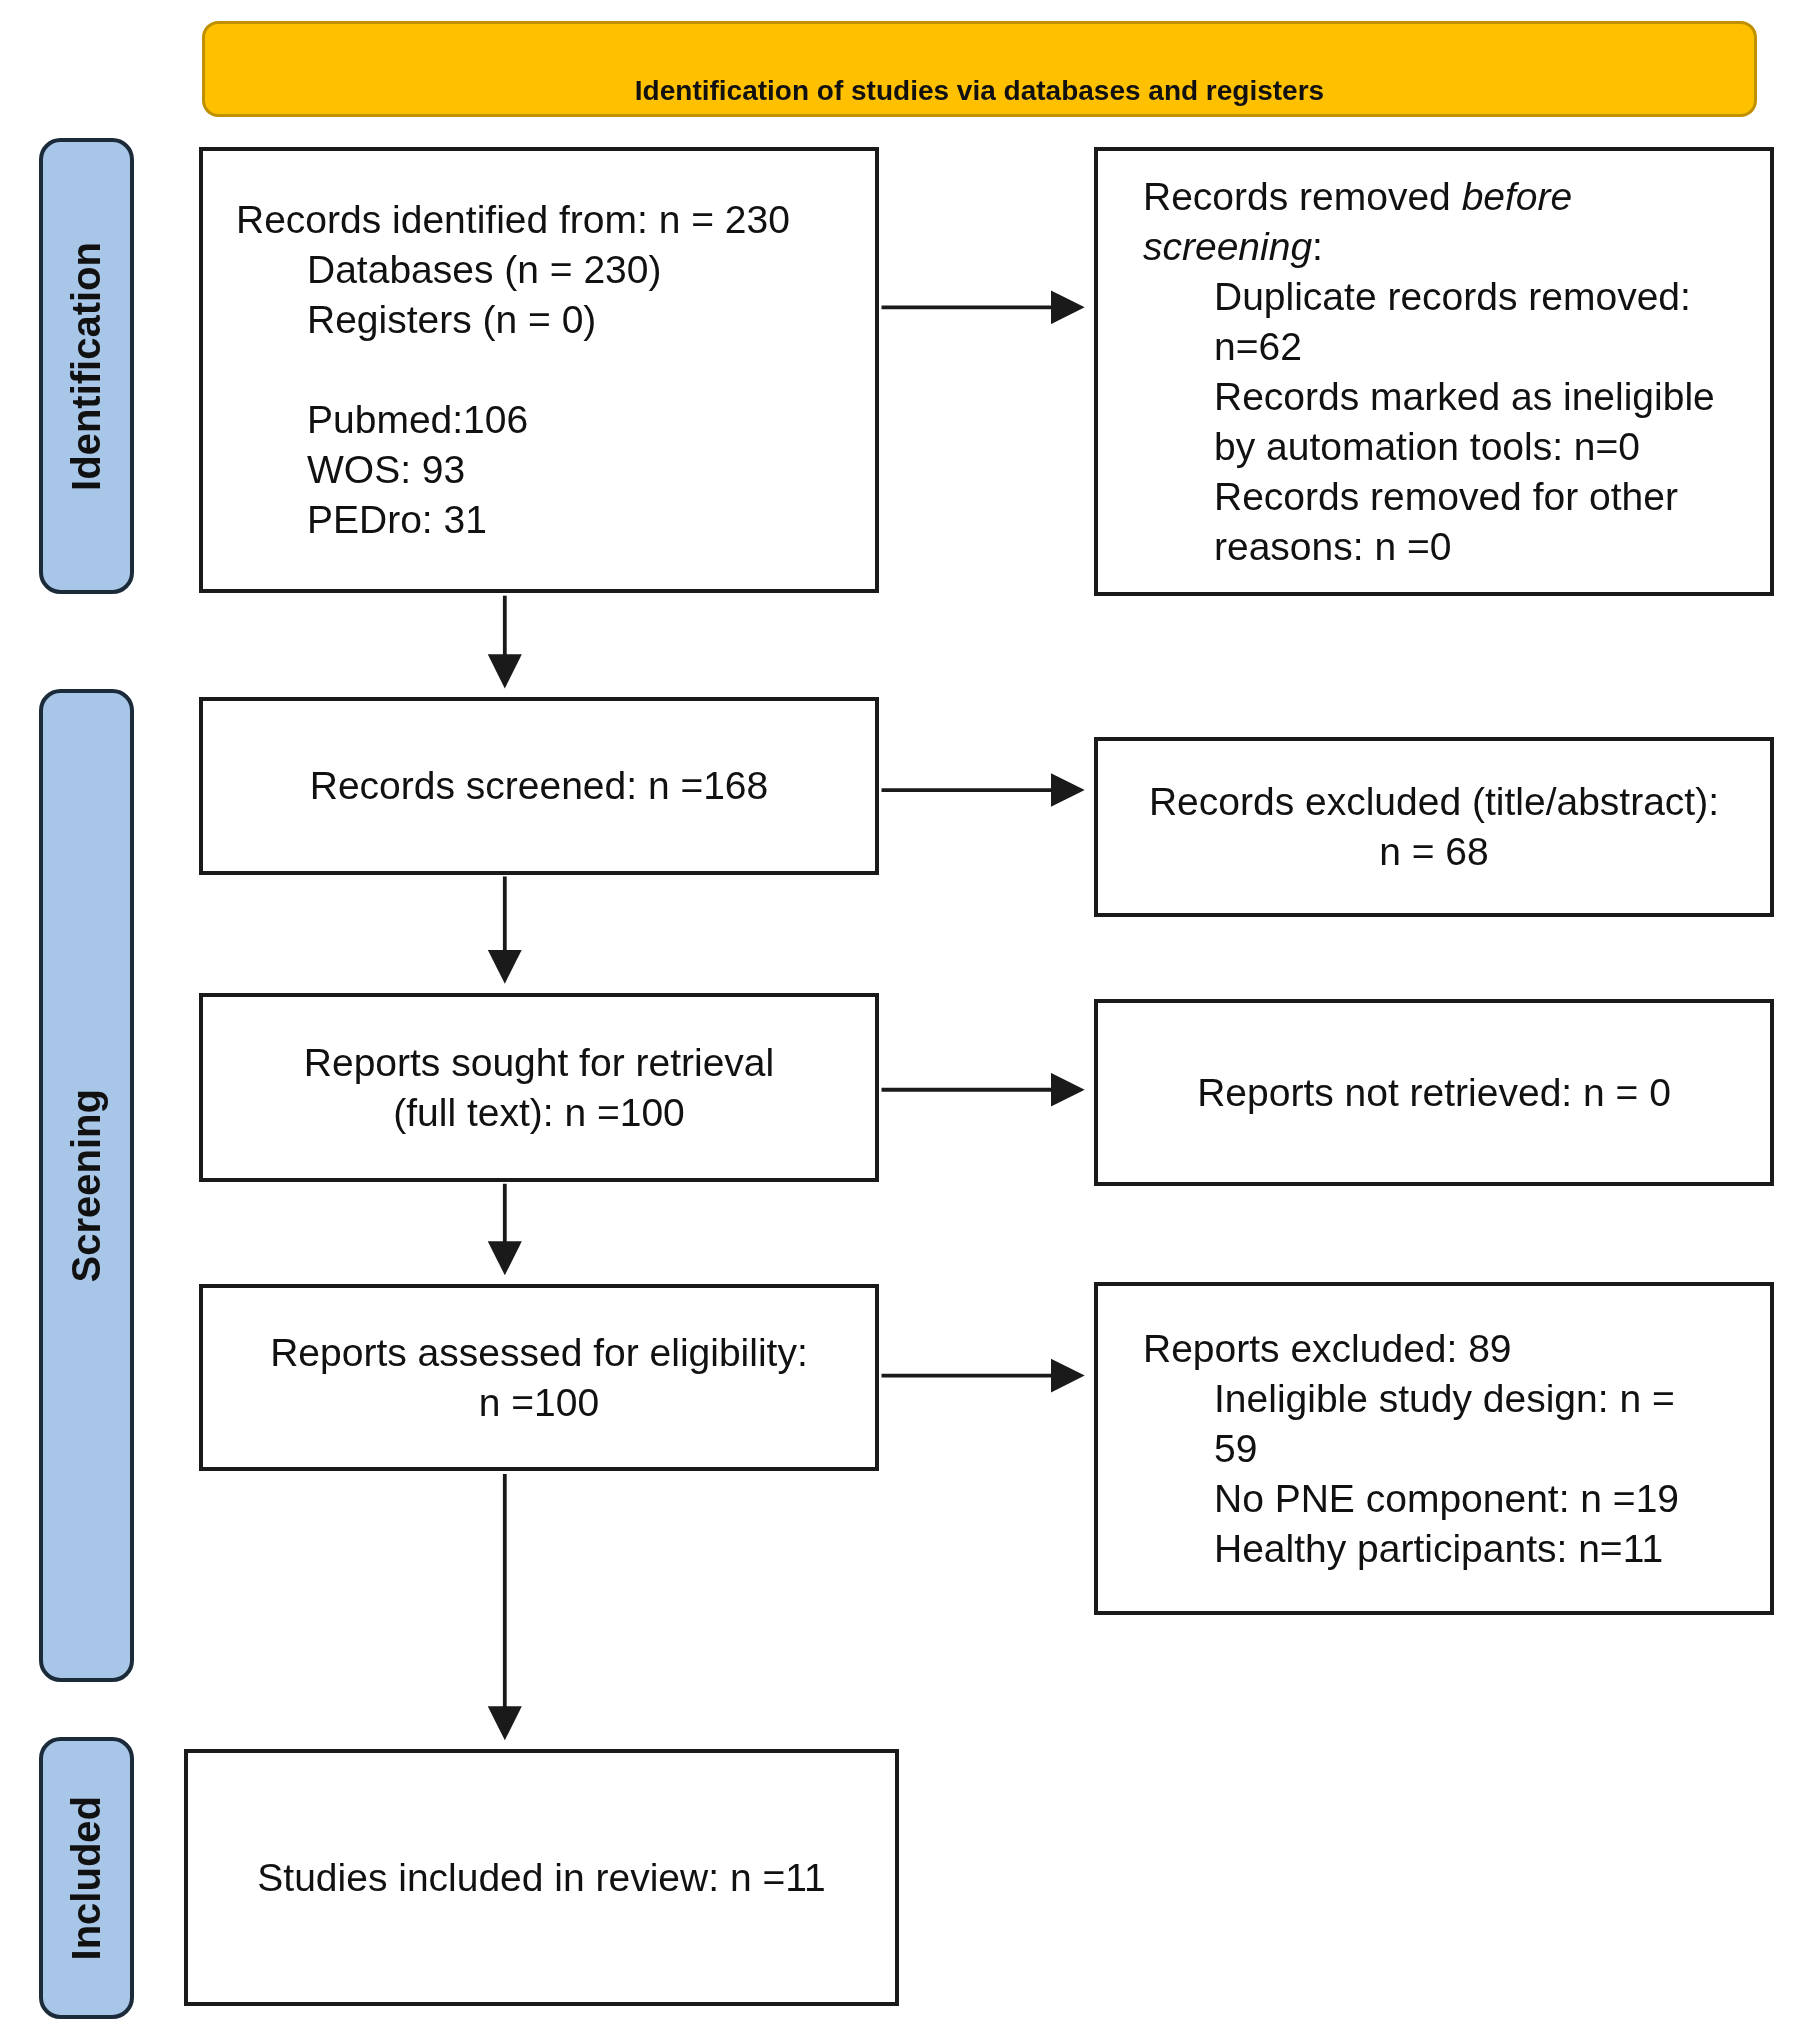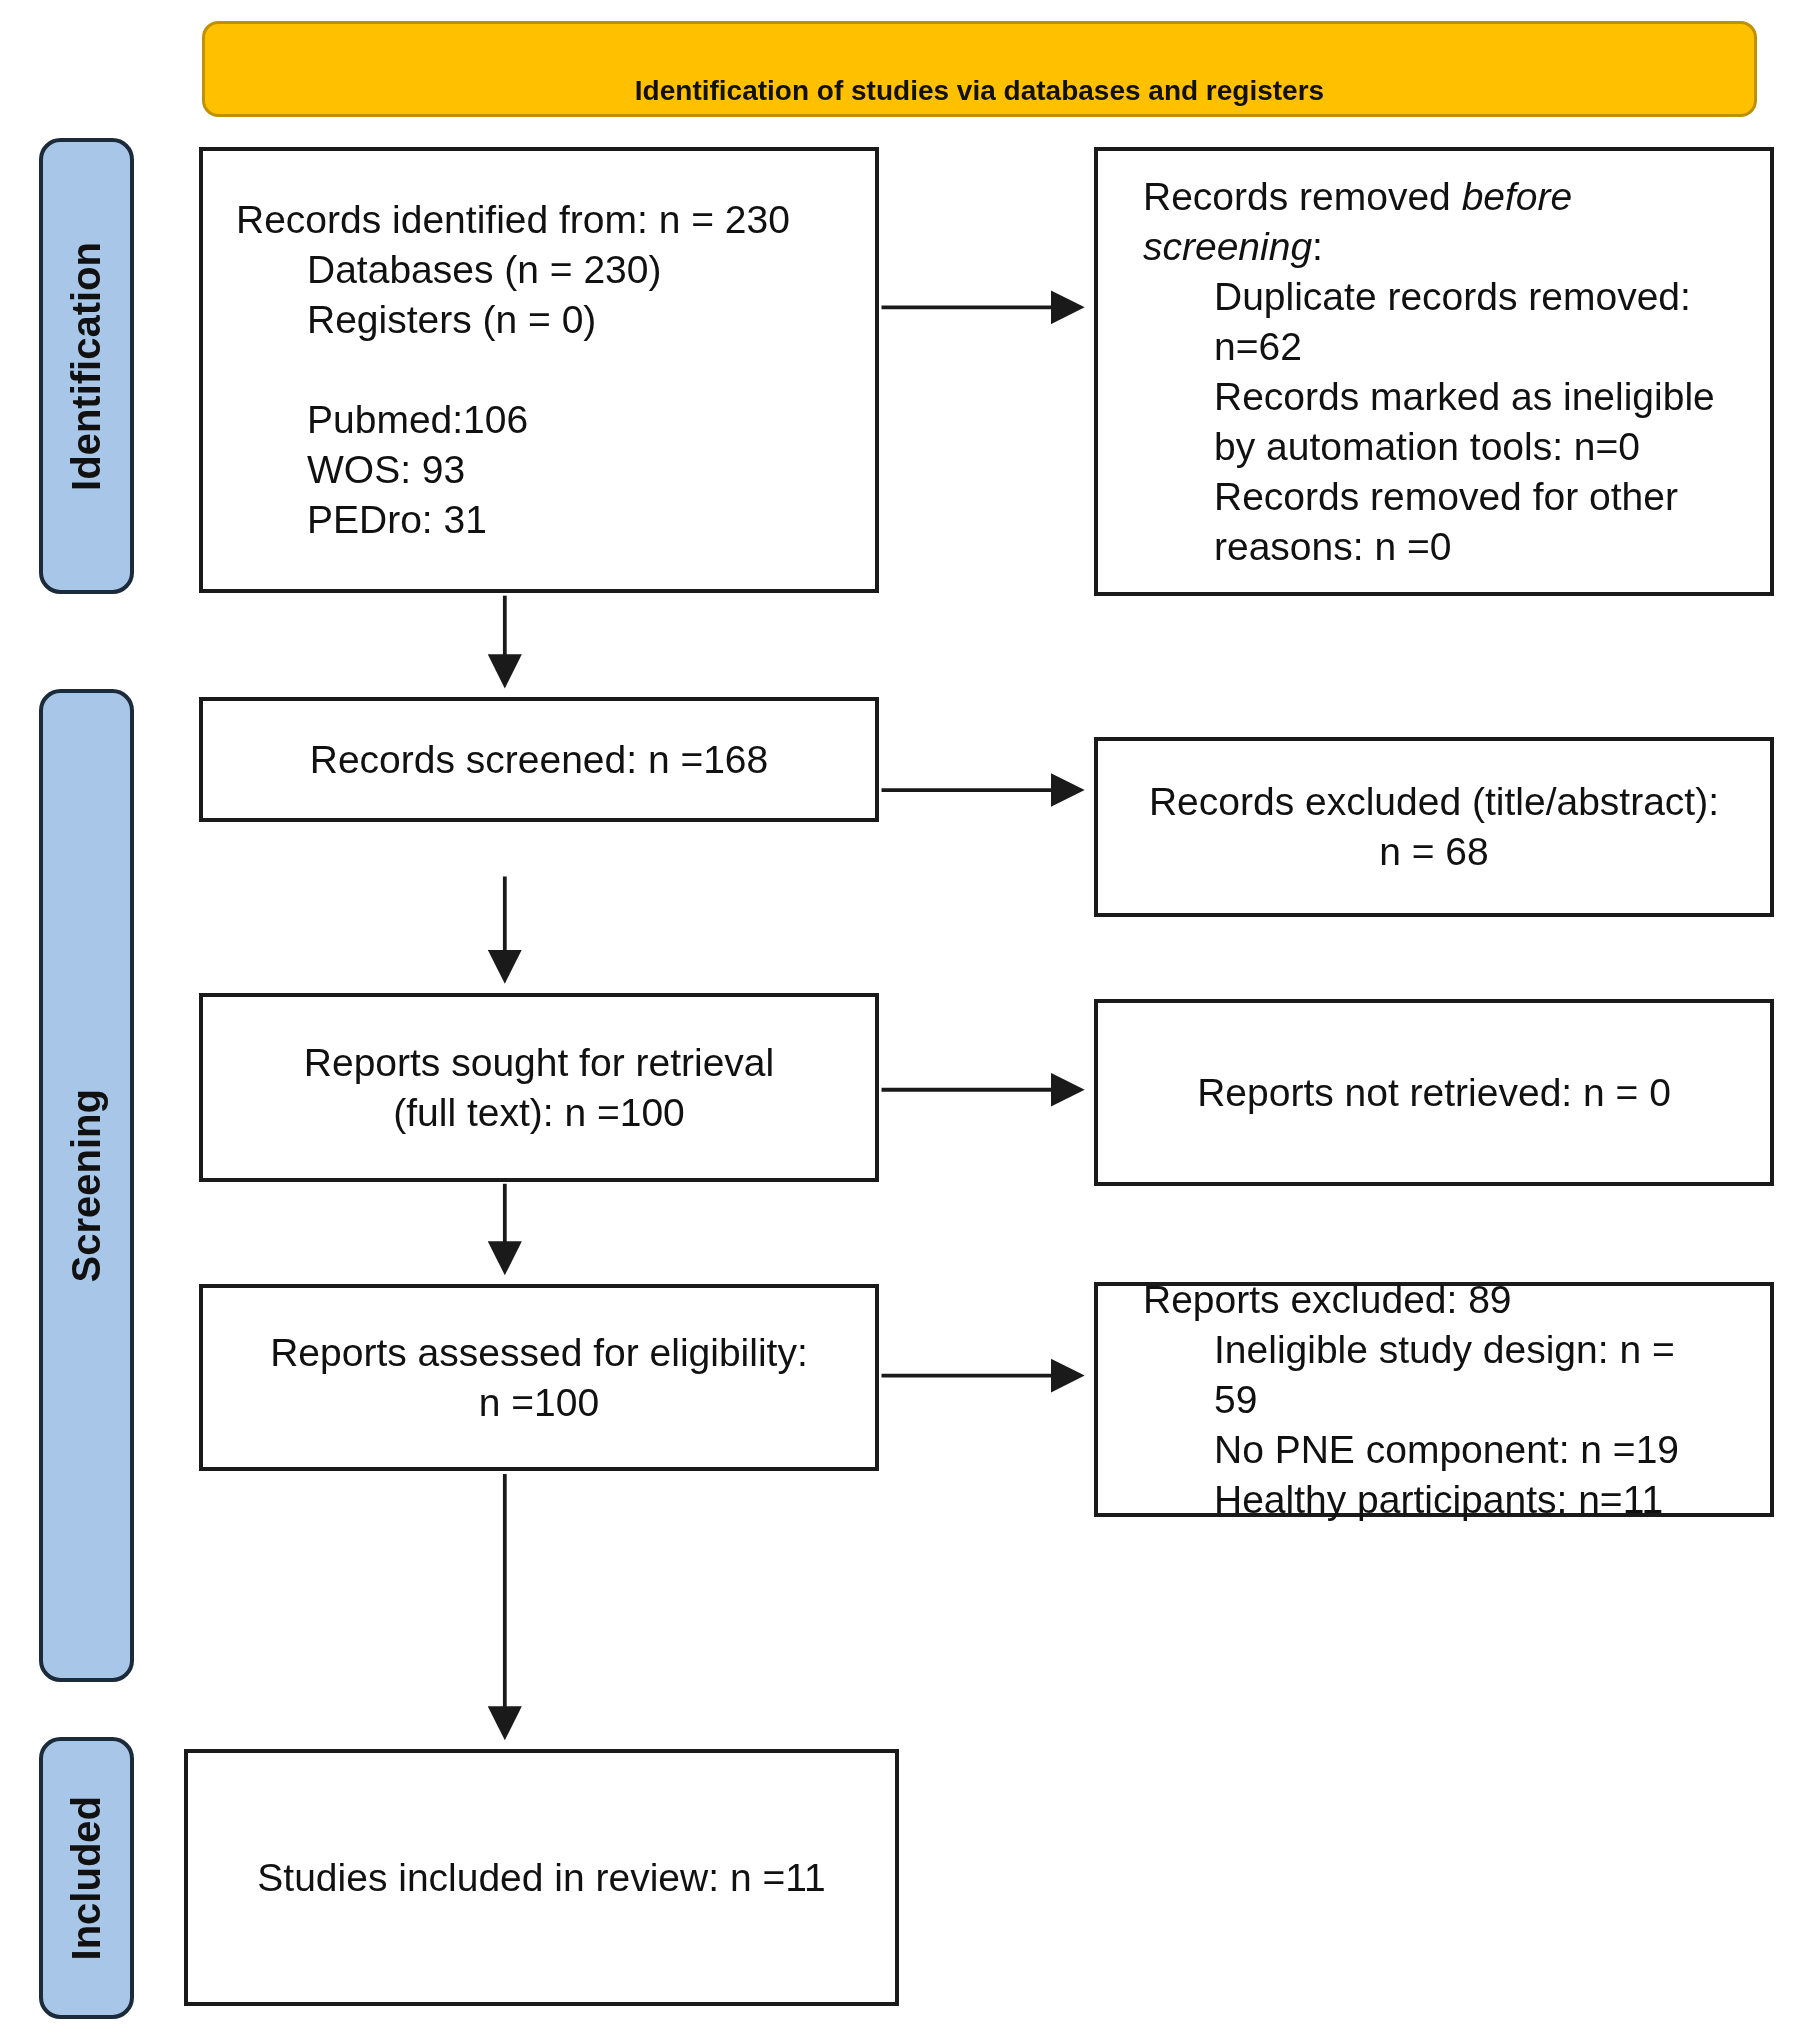--- a/index.html
+++ b/index.html
@@ -98,41 +98,41 @@
     <div class="line">Records removed <i>before</i></div>
     <div class="line"><i>screening</i>:</div>
     <div class="line indent">Duplicate records removed:</div>
     <div class="line indent">n=62</div>
     <div class="line indent">Records marked as ineligible</div>
     <div class="line indent">by automation tools: n=0</div>
     <div class="line indent">Records removed for other</div>
     <div class="line indent">reasons: n =0</div>
   </div>
 
-<div class="fbox center-align" style="left:199px;top:697px;width:680px;height:125px;">
+<div class="fbox center-align" style="left:199px;top:697px;width:680px;height:178px;">
     <div class="line">Records screened: n =168</div>
   </div>
 <div class="fbox center-align" style="left:1094px;top:701px;width:680px;height:180px;margin-top:36px;">
     <div class="line">Records excluded (title/abstract):</div>
     <div class="line">n = 68</div>
   </div>
 
 <div class="fbox center-align" style="left:199px;top:993px;width:680px;height:189px;">
     <div class="line">Reports sought for retrieval</div>
     <div class="line">(full text): n =100</div>
   </div>
 <div class="fbox center-align" style="left:1094px;top:999px;width:680px;height:187px;">
     <div class="line">Reports not retrieved: n = 0</div>
   </div>
 
 <div class="fbox center-align" style="left:199px;top:1284px;width:680px;height:187px;">
     <div class="line">Reports assessed for eligibility:</div>
     <div class="line">n =100</div>
   </div>
-<div class="fbox left-align" style="left:1094px;top:1282px;width:680px;height:235px;padding-left:45px;">
+<div class="fbox left-align" style="left:1094px;top:1282px;width:680px;height:333px;padding-left:45px;">
     <div class="line">Reports excluded: 89</div>
     <div class="line indent">Ineligible study design: n =</div>
     <div class="line indent">59</div>
     <div class="line indent">No PNE component: n =19</div>
     <div class="line indent">Healthy participants: n=11</div>
   </div>
 
 <div class="fbox center-align" style="left:184px;top:1749px;width:715px;height:257px;">
     <div class="line">Studies included in review: n =11</div>
   </div>

